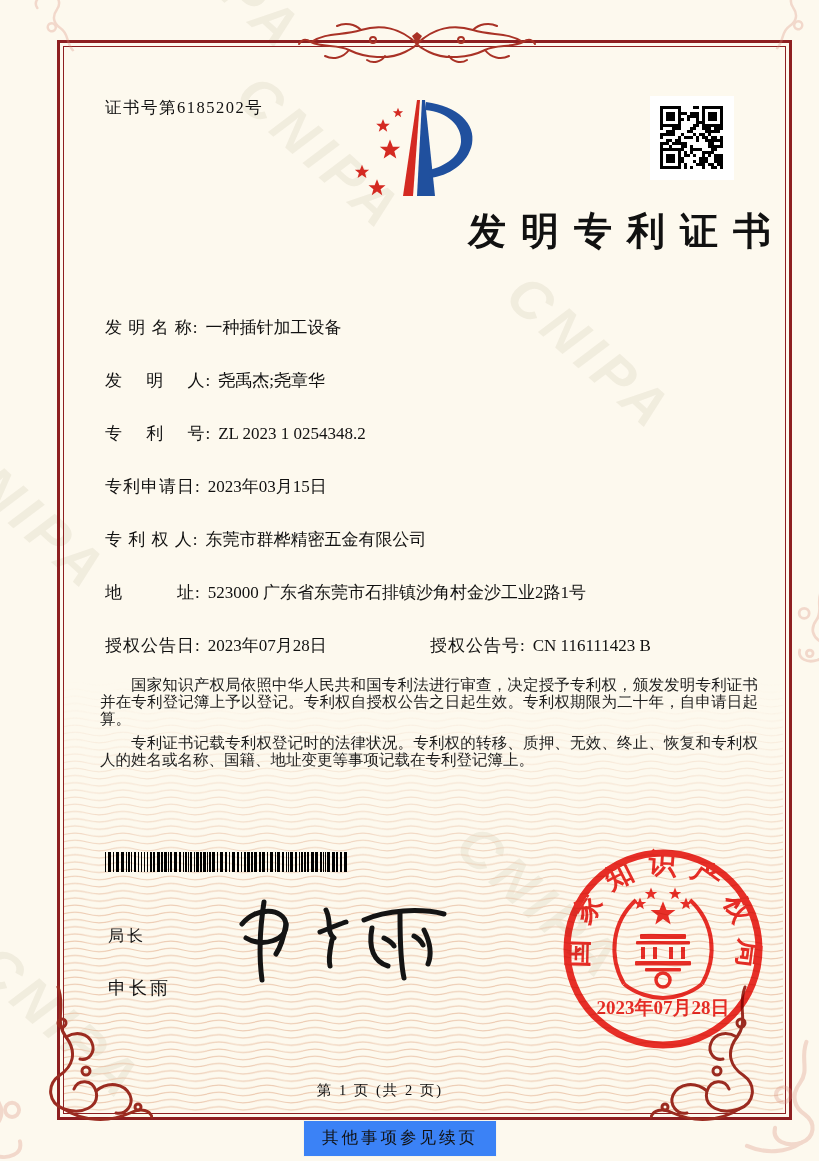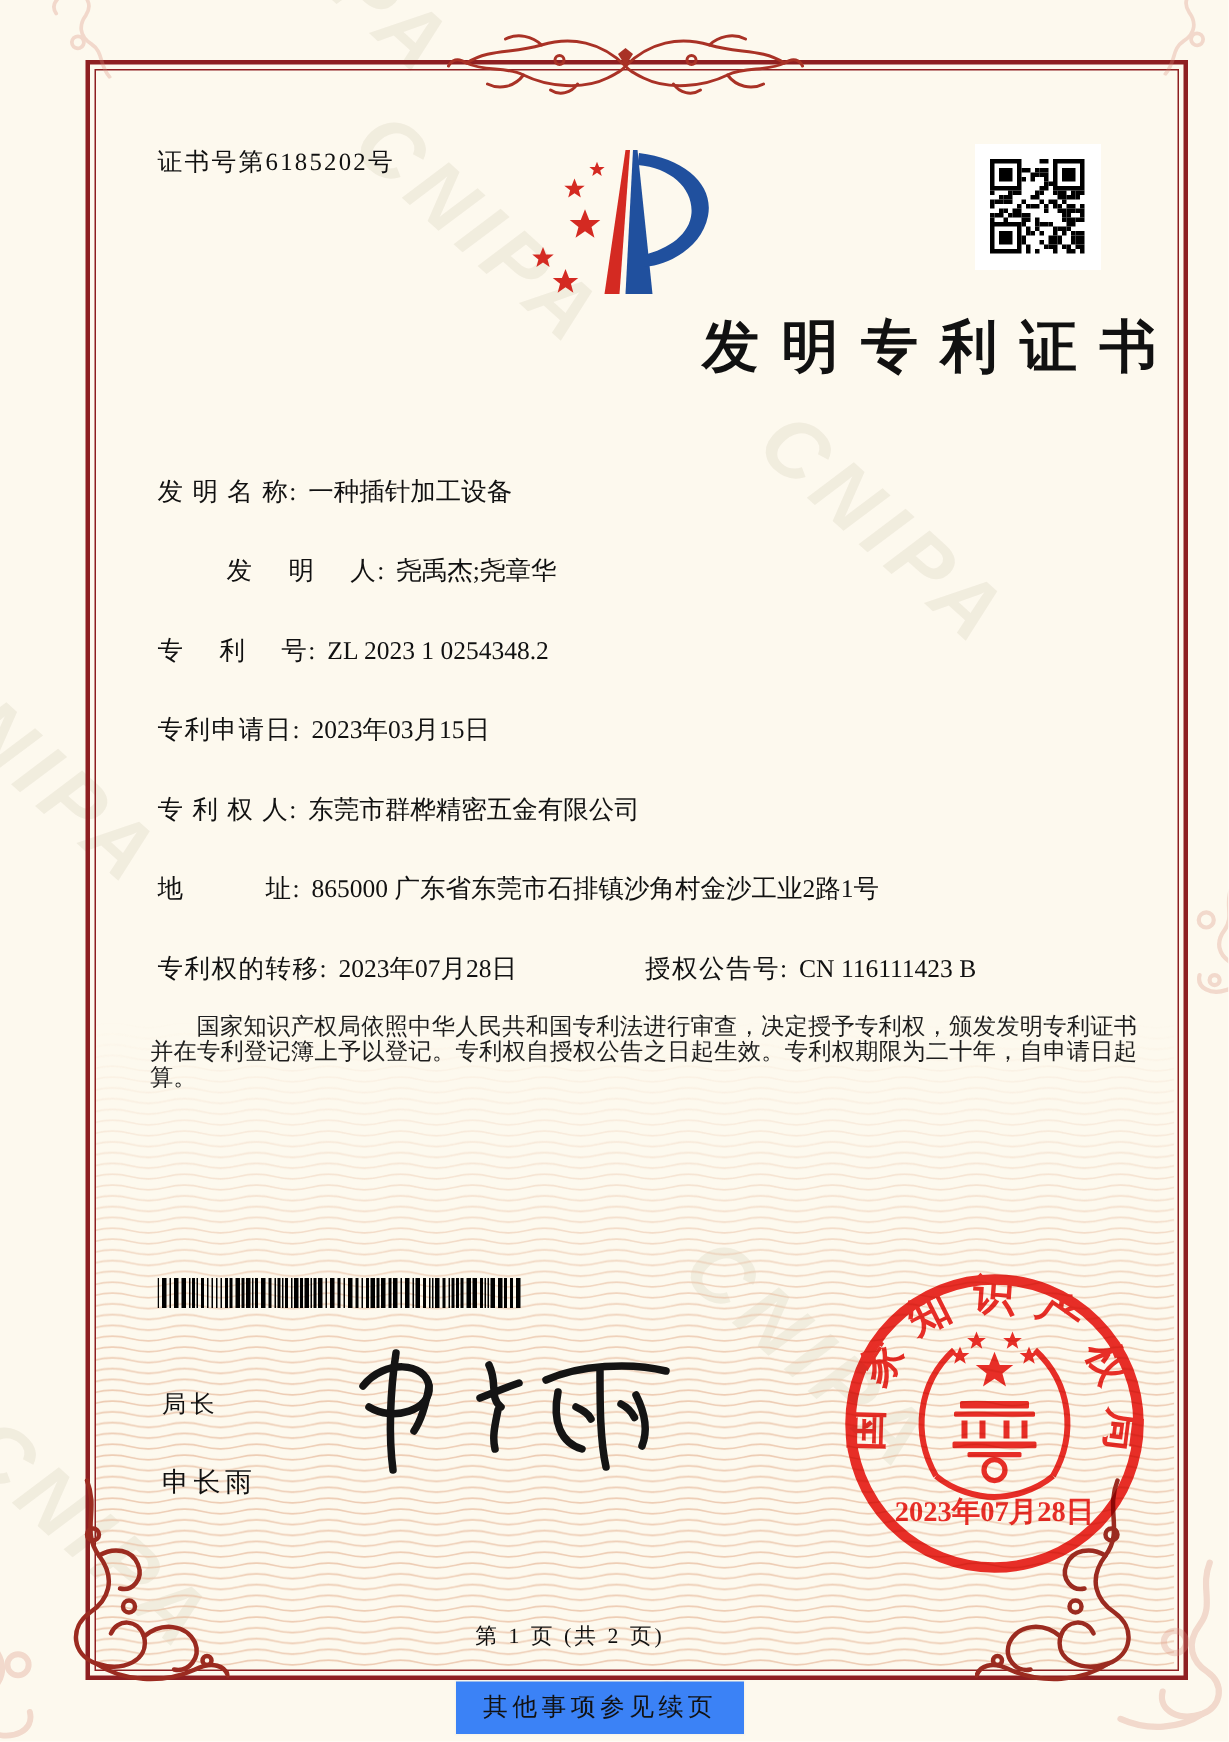--- a/index.html
+++ b/index.html
@@ -53,21 +53,21 @@
   .logo{position:absolute;left:346px;top:96px;}
   .doc-title{
     position:absolute;left:57px;top:206px;width:729px;
     text-align:right;
     font-size:38px;font-weight:bold;
     letter-spacing:15px;text-indent:15px;
   }
   
   .fields{position:absolute;left:105px;top:0;width:660px;}
   .field{position:absolute;font-size:17px;white-space:nowrap;}
-  .f1{top:316px;} .f2{top:369px;margin-left:46px;} .f3{top:422px;} .f4{top:475px;}
+  .f1{top:316px;} .f2{top:369px;} .f3{top:422px;} .f4{top:475px;}
   .f5{top:528px;} .f6{top:581px;} .f7{top:634px;}
   .field .lbl{letter-spacing:1px;}
   .field .val{margin-left:7px;}
   .grant-no{position:absolute;left:325px;top:0;white-space:nowrap;}
   
   .paras{
     position:absolute;left:100px;top:676px;width:658px;
     font-size:15.5px;line-height:17px;text-align:justify;
     color:#1d1d1d;
   }
@@ -420,32 +420,33 @@
     <div class="field f3">
       <span class="lbl">专　 利　 号:</span><span class="val">ZL 2023 1 0254348.2</span>
     </div>
     <div class="field f4">
       <span class="lbl">专利申请日:</span><span class="val">2023年03月15日</span>
     </div>
     <div class="field f5">
       <span class="lbl">专 利 权 人:</span><span class="val">东莞市群桦精密五金有限公司</span>
     </div>
     <div class="field f6">
-      <span class="lbl">地　　　址:</span><span class="val">865000 广东省东莞市石排镇沙角村金沙工业2路1号</span>
+      <span class="lbl">地　　　址:</span><span class="val">523000 广东省东莞市石排镇沙角村金沙工业2路1号</span>
     </div>
     <div class="field f7">
-      <span class="lbl">专利权的转移:</span><span class="val">2023年07月28日</span>
+      <span class="lbl">授权公告日:</span><span class="val">2023年07月28日</span>
       <span class="grant-no">
         <span class="lbl">授权公告号:</span><span class="val">CN 116111423 B</span>
       </span>
     </div>
   </div>
 
   <div class="paras">
     <p>国家知识产权局依照中华人民共和国专利法进行审查，决定授予专利权，颁发发明专利证书并在专利登记簿上予以登记。专利权自授权公告之日起生效。专利权期限为二十年，自申请日起算。</p>
+    <p>专利证书记载专利权登记时的法律状况。专利权的转移、质押、无效、终止、恢复和专利权人的姓名或名称、国籍、地址变更等事项记载在专利登记簿上。</p>
   </div>
 
   <div class="barcode">
     <svg id="bc-svg" width="246" height="20">
         <rect x="0" y="0" width="1" height="20" fill="#000"></rect>
         <rect x="3" y="0" width="3" height="20" fill="#000"></rect>
         <rect x="8" y="0" width="1" height="20" fill="#000"></rect>
         <rect x="11" y="0" width="3" height="20" fill="#000"></rect>
         <rect x="16" y="0" width="3" height="20" fill="#000"></rect>
         <rect x="21" y="0" width="1" height="20" fill="#000"></rect>

